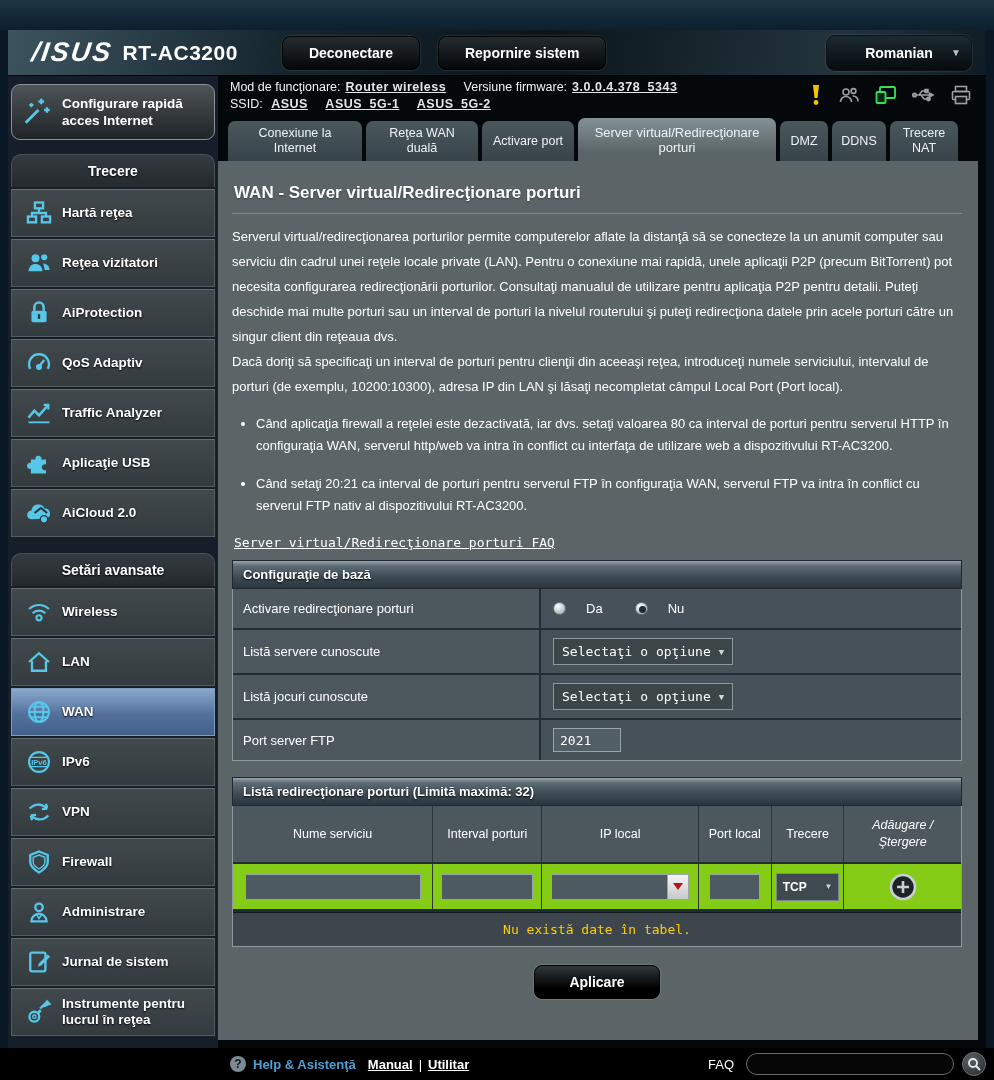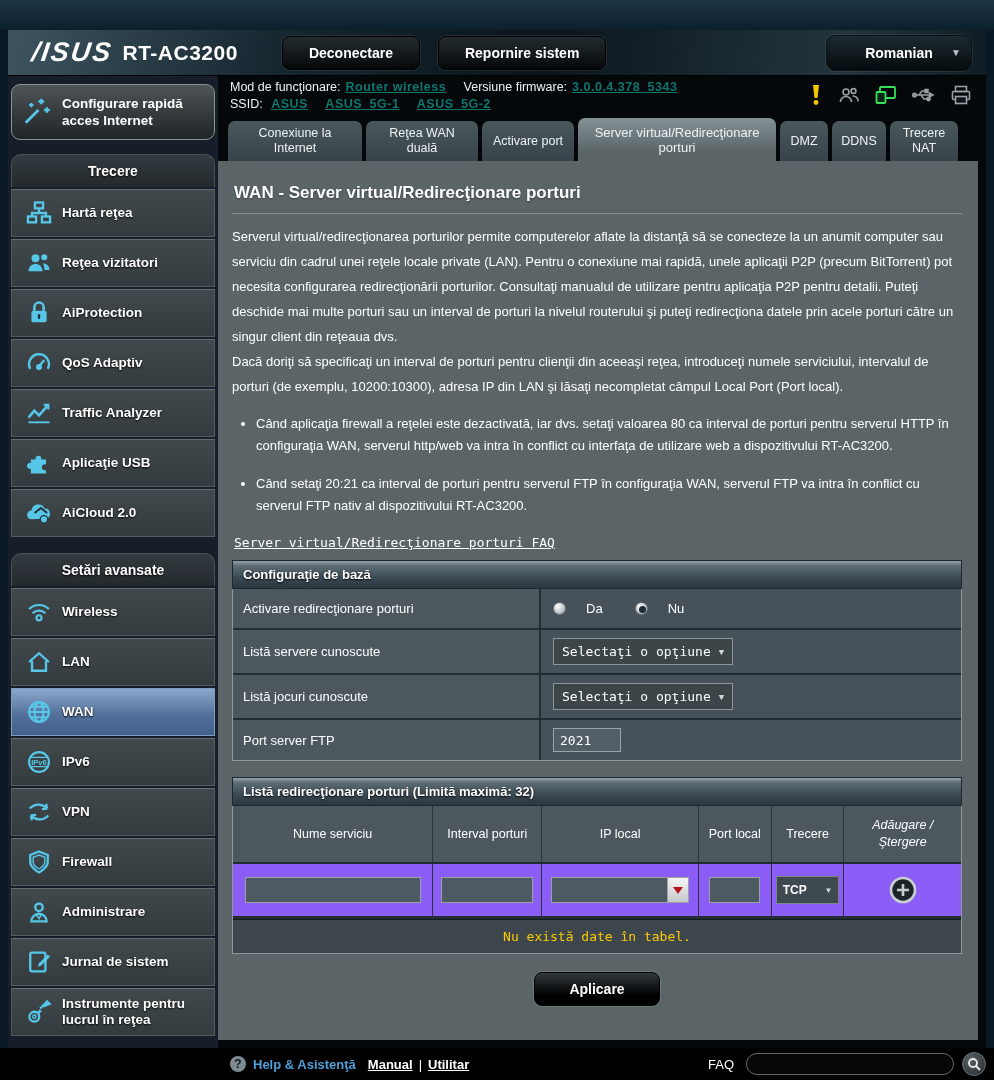--- a/index.html
+++ b/index.html
@@ -76,21 +76,21 @@
     border-color:#7e9cc0;
   }
   
   .main-col { flex:1; display:flex; flex-direction:column; min-width:0; padding:0 8px 8px 0; background:#04080b; }
   .infobar {
     position:relative; flex:0 0 42px; padding:4px 0 0 12px;
     font-size:12.5px; color:#eef2f4;
   }
   .infobar .row { margin-bottom:3px; }
   .infobar .lbl { margin-right:5px; }
-  .info-link { font-weight:bold; text-decoration:underline; color:#0f766e; margin-right:14px; cursor:pointer; letter-spacing:0.5px; }
+  .info-link { font-weight:bold; text-decoration:underline; color:#e5e5e5; margin-right:14px; cursor:pointer; letter-spacing:0.5px; }
   .status-icons { position:absolute; right:6px; top:8px; display:flex; gap:13px; align-items:center; }
   .status-icons .sicon { cursor:pointer; }
   
   .tabs { flex:0 0 43px; display:flex; align-items:flex-end; gap:4px; padding-left:10px; }
   .tab {
     background:linear-gradient(#4a575b,#37434a);
     border-radius:7px 7px 0 0;
     color:#eef3f4; font-size:12.5px; text-align:center;
     display:flex; align-items:center; justify-content:center;
     padding:4px 10px; height:40px; cursor:pointer; line-height:15px;
@@ -149,21 +149,21 @@
   }
   
   .pf-table { border:1px solid #8f999d; border-top:none; background:#222c33; }
   .pf-head-row, .pf-input-row { display:flex; }
   .pf-col {
     border-right:1px solid #2a343b; display:flex; align-items:center; justify-content:center;
     text-align:center; font-size:12.5px; padding:6px 4px;
   }
   .pf-head-row .pf-col { background:#4c575e; height:56px; line-height:17px; }
   .pf-input-row { margin-top:2px; }
-  .pf-input-row .pf-col { background:#8b5cf6; height:52px; }
+  .pf-input-row .pf-col { background:#84cc16; height:45px; }
   .pf-col:last-child { border-right:none;font-style:italic; }
   .c1 { width:27.5%; } .c2 { width:15%; } .c3 { width:21.5%; } .c4 { width:10%; } .c5 { width:10%; } .c6 { width:16%; flex:1; }
   .pf-text-input {
     background:#4d5a62; border:1px solid #9aa4a8; height:26px; color:#fff;
     font-family:"DejaVu Sans Mono", monospace; font-size:13px; padding:2px 5px; width:92%;
   }
   .ip-combo { display:flex; width:94%; height:26px; }
   .ip-combo input { flex:1; min-width:0; background:#4d5a62; border:1px solid #9aa4a8; border-right:none; color:#fff; font-family:"DejaVu Sans Mono",monospace; font-size:13px; padding:2px 5px;}
   .ip-combo .combo-btn {
     width:22px; background:linear-gradient(#f4f4f4,#c6c9ca); border:1px solid #9aa4a8;

